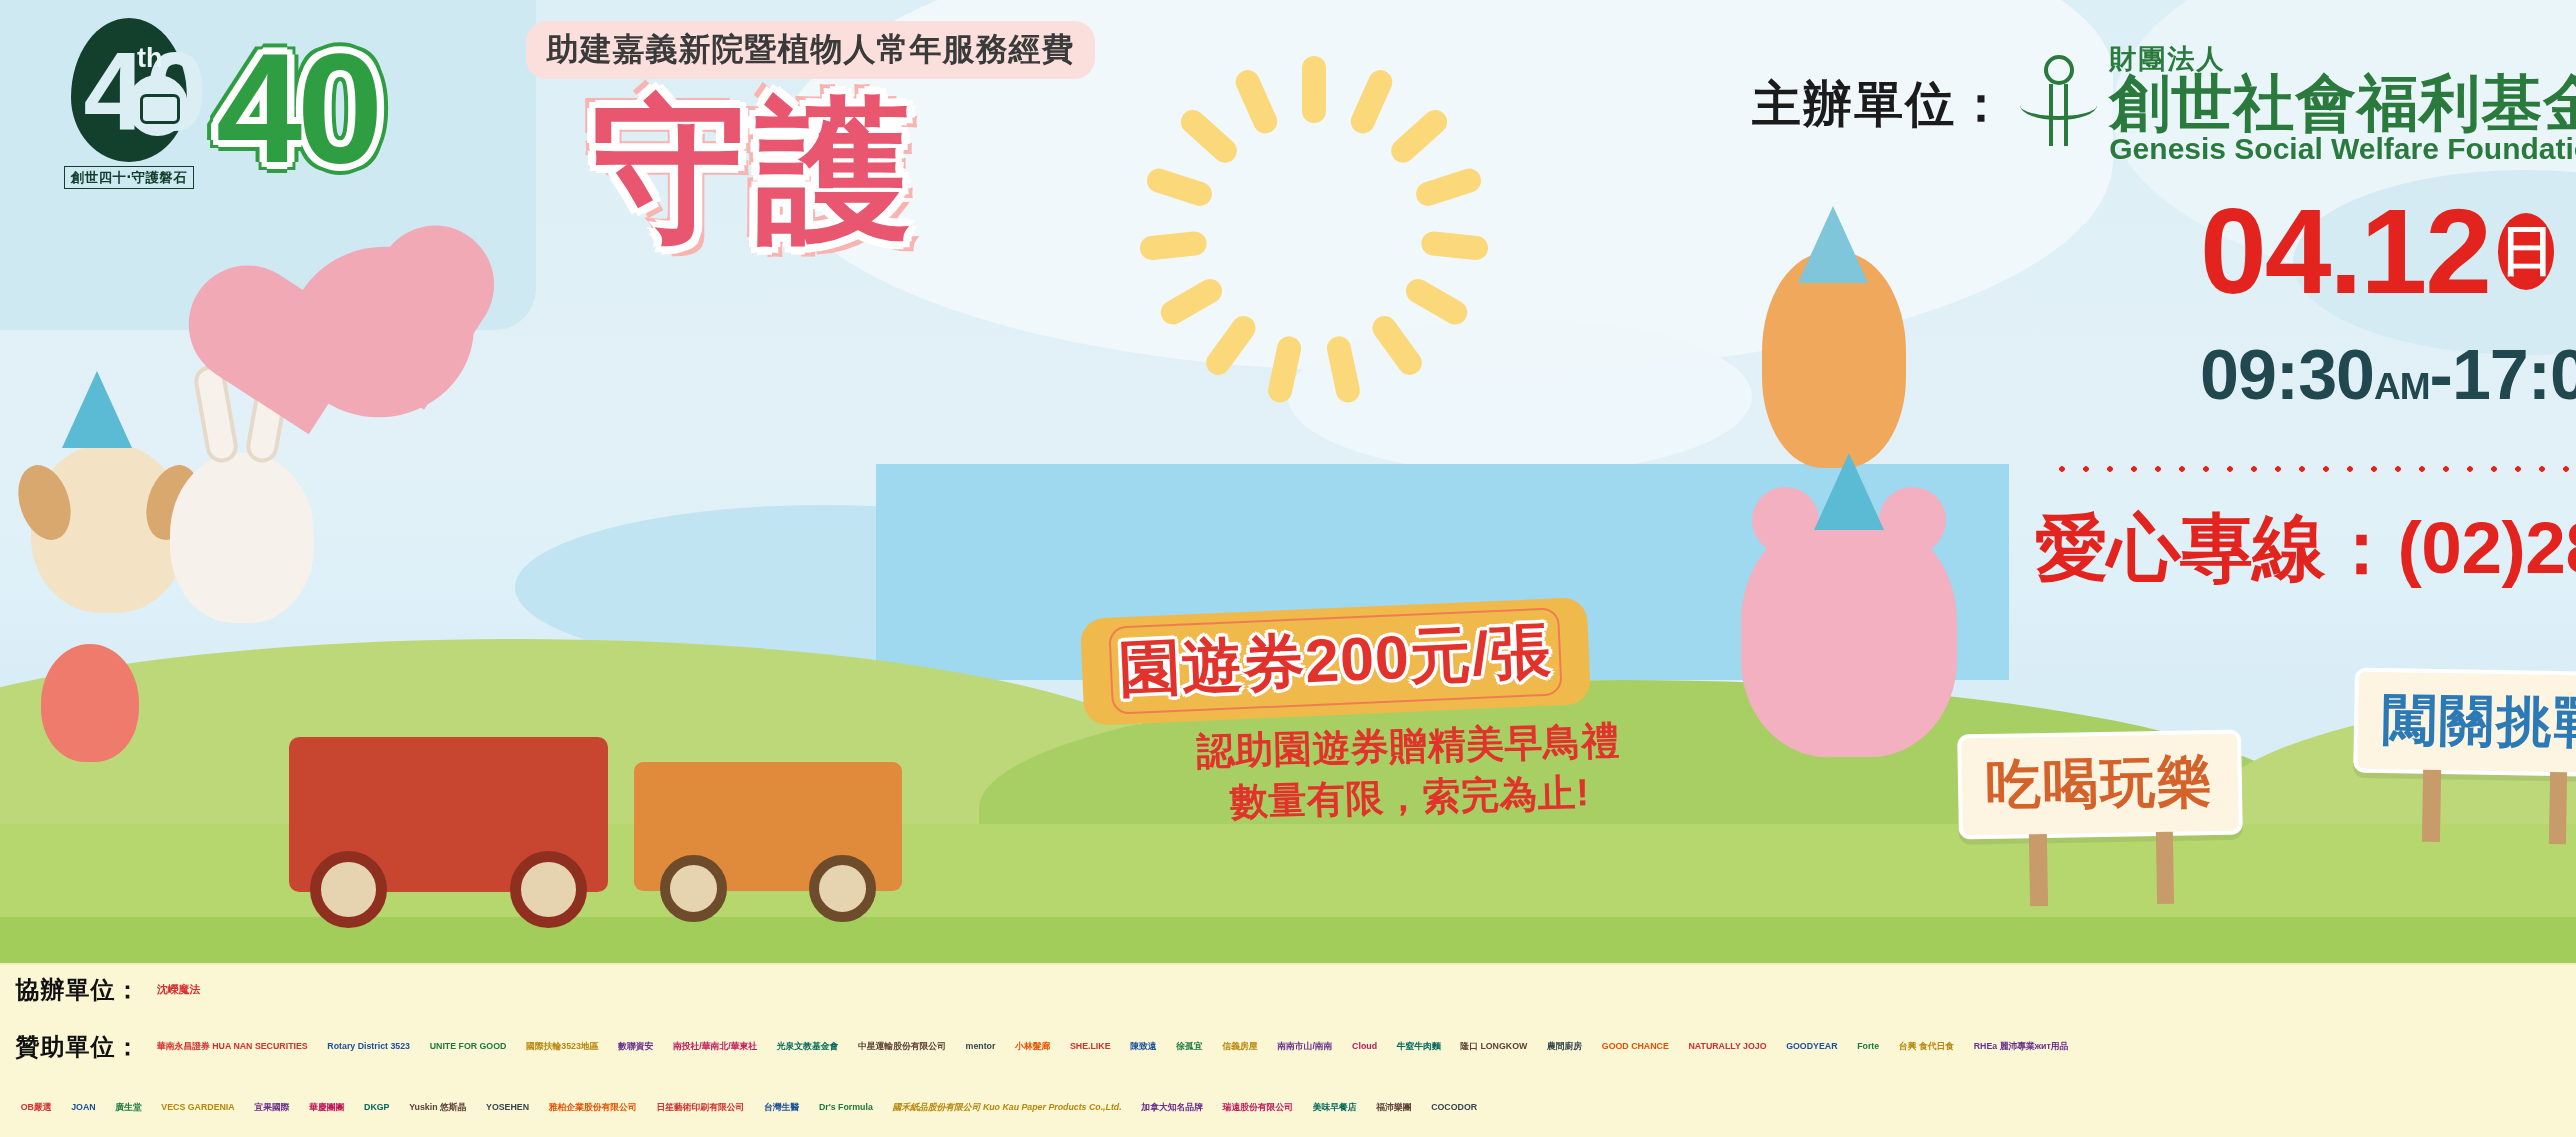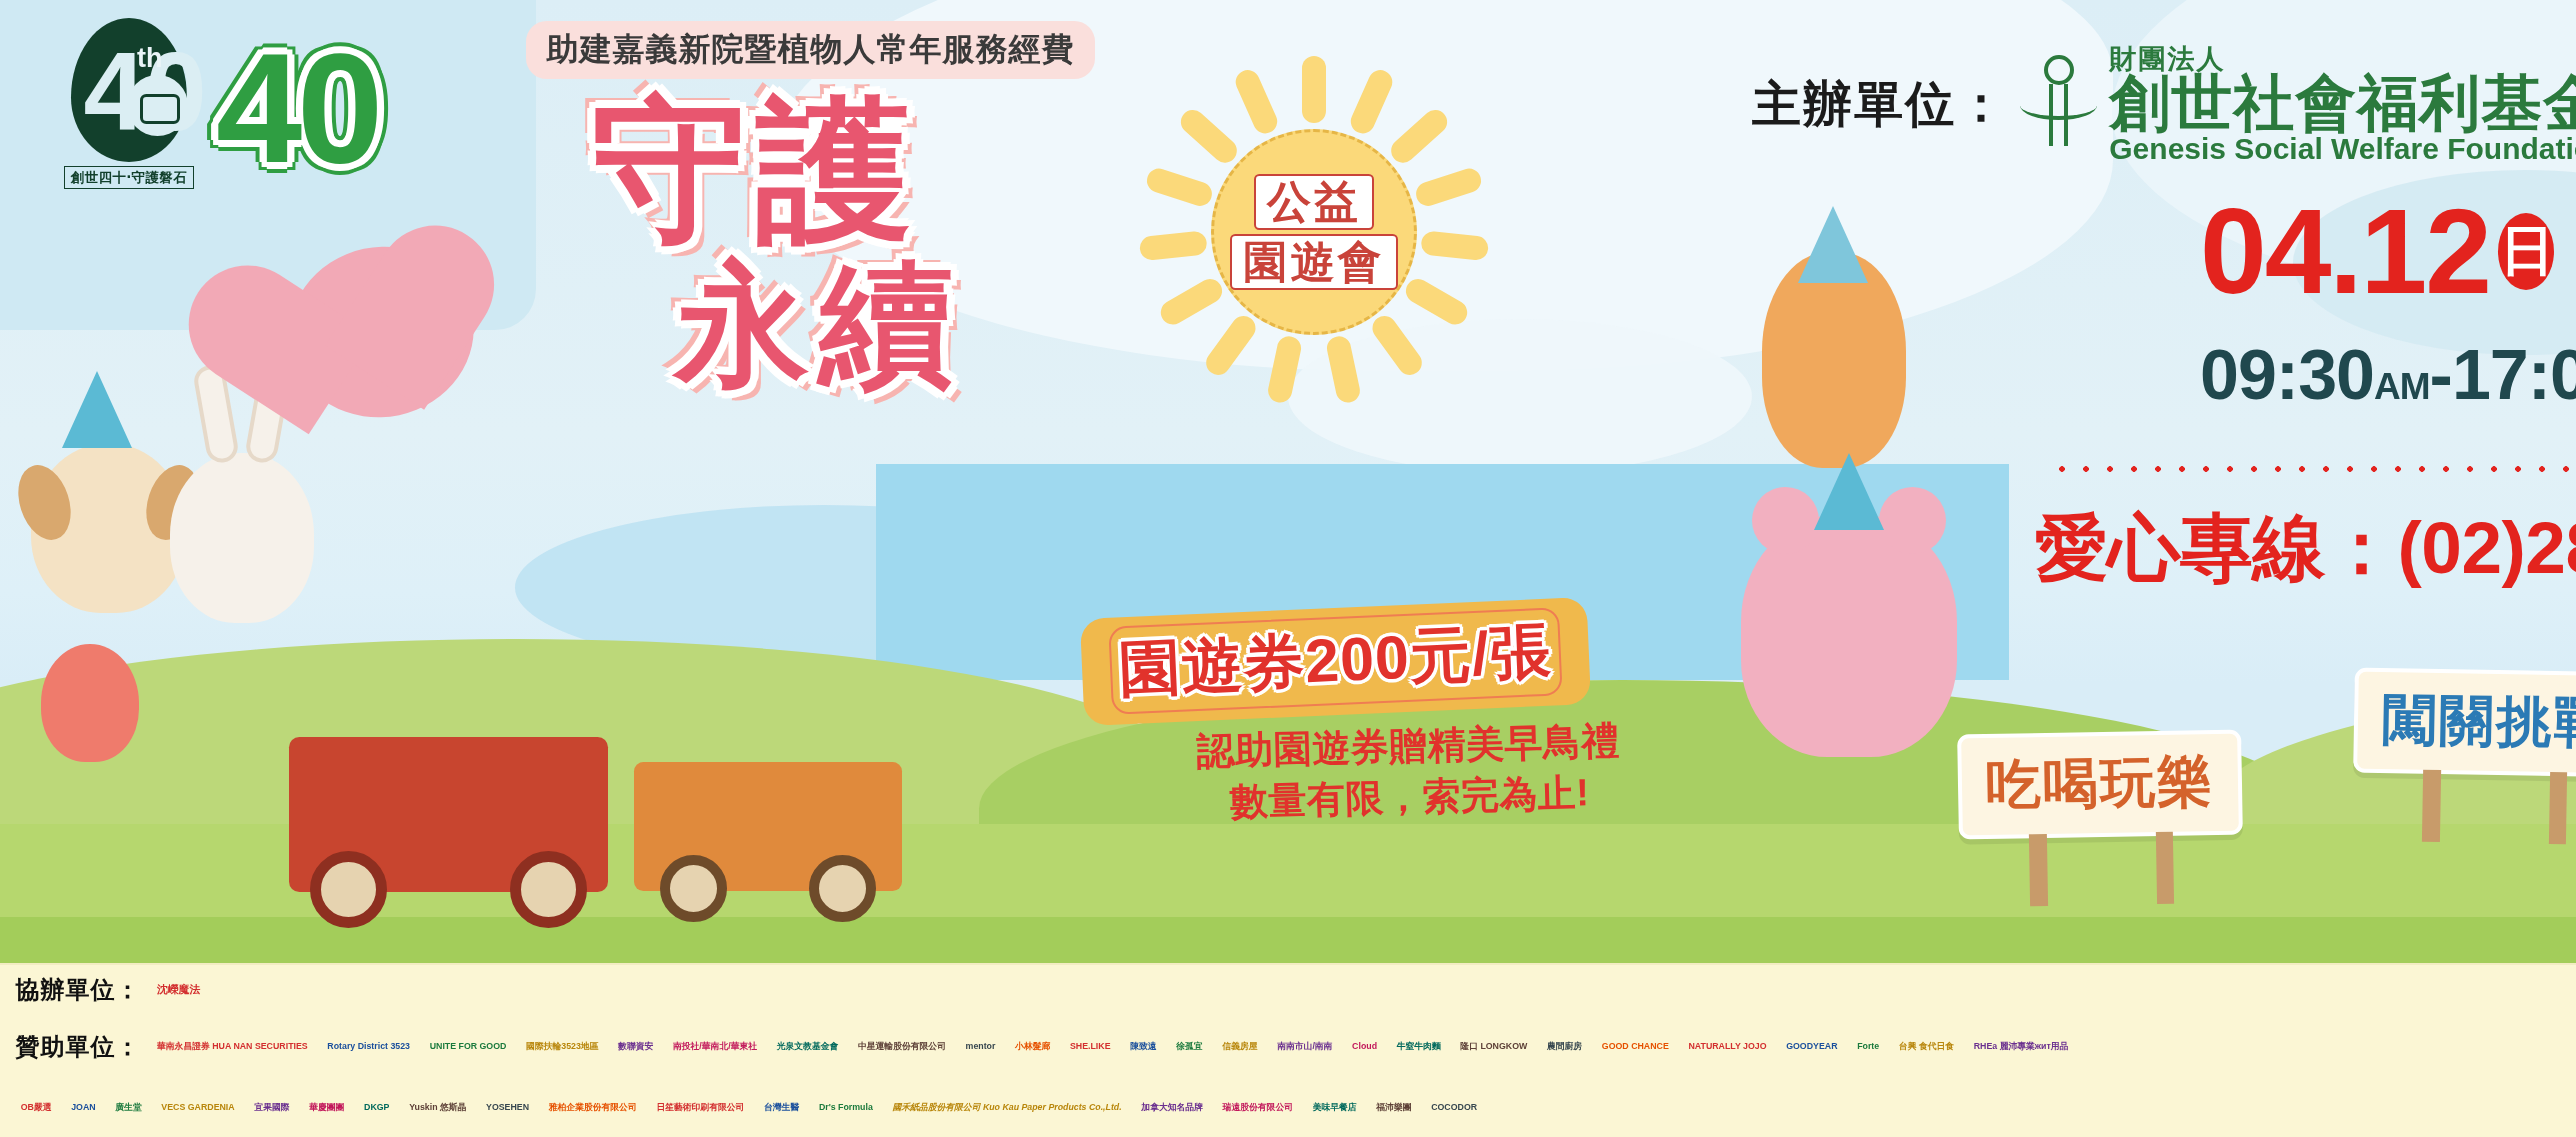--- a/index.html
+++ b/index.html
@@ -262,43 +262,38 @@
     </div>
     <div class="emblem-cap">創世四十‧守護磐石</div>
   </div>
 
   <div class="big40">40</div>
 
   <div class="subtitle-pill">助建嘉義新院暨植物人常年服務經費</div>
 
   <div class="heart"></div>
   <div class="title-shou">守護</div>
-  <div class="title-yong">永續</div>
 
   <div class="sun">
     <div class="sun-rays">
       <i class="ray" style="transform:rotate(0deg)"></i>
         <i class="ray" style="transform:rotate(24deg)"></i>
       <i class="ray" style="transform:rotate(48deg)"></i>
         <i class="ray" style="transform:rotate(72deg)"></i>
       <i class="ray" style="transform:rotate(96deg)"></i>
         <i class="ray" style="transform:rotate(120deg)"></i>
       <i class="ray" style="transform:rotate(144deg)"></i>
         <i class="ray" style="transform:rotate(168deg)"></i>
       <i class="ray" style="transform:rotate(192deg)"></i>
         <i class="ray" style="transform:rotate(216deg)"></i>
       <i class="ray" style="transform:rotate(240deg)"></i>
         <i class="ray" style="transform:rotate(264deg)"></i>
       <i class="ray" style="transform:rotate(288deg)"></i>
         <i class="ray" style="transform:rotate(312deg)"></i>
       <i class="ray" style="transform:rotate(336deg)"></i>
-    </div>
-    <div class="sun-core">
-      <span class="sun-line">公益</span>
-      <span class="sun-line">園遊會</span>
     </div>
   </div>
 
   <div class="price-tag">
     <div class="price-tag-inner">
       <span class="price-text">園遊券200元/張</span>
     </div>
   </div>
   <div class="voucher-note">
     <div>認助園遊券贈精美早鳥禮</div>

